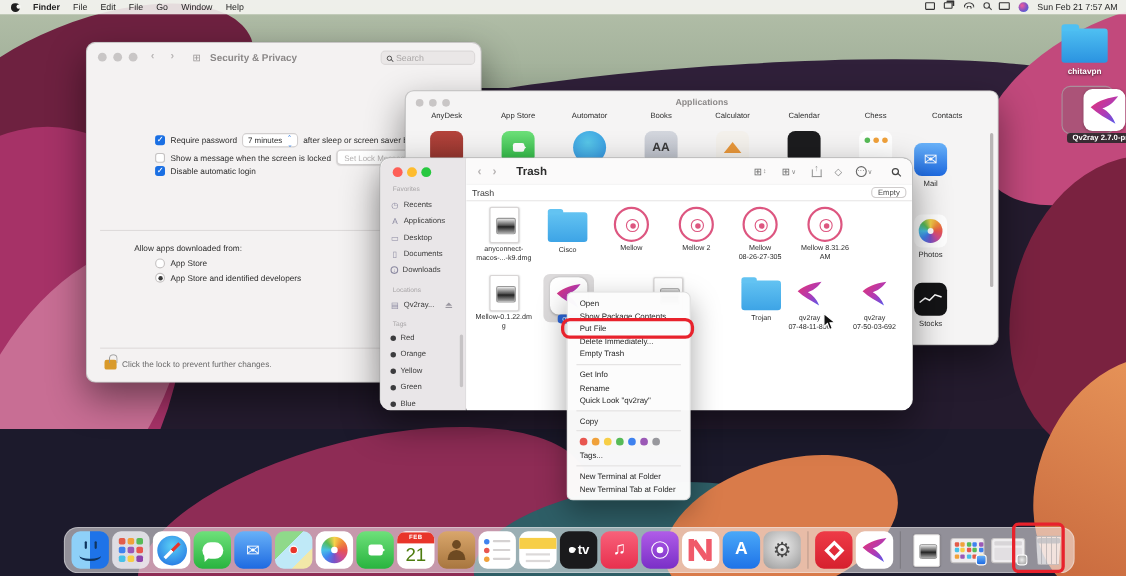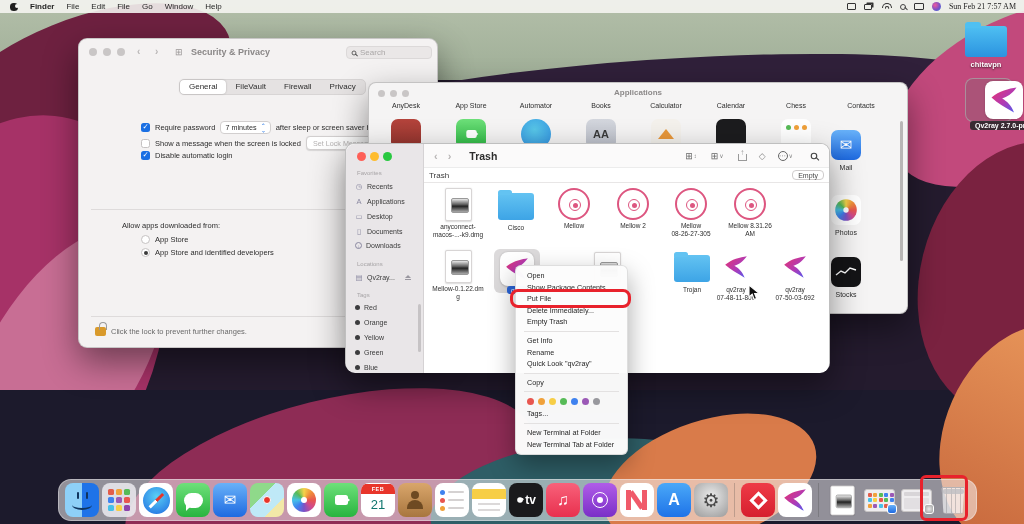--- a/index.html
+++ b/index.html
@@ -22,21 +22,21 @@
   .l8 { left:880px; top:20px; width:270px; height:150px; background:#c2497c; transform:rotate(-28deg); }
   .l9 { left:920px; top:140px; width:210px; height:280px; background:#7a2240; transform:rotate(14deg); }
   .l10{ left:945px; top:320px; width:170px; height:230px; background:linear-gradient(180deg,#e8965a,#c96a3e); transform:rotate(24deg); }
   .l11{ left:300px; top:60px; width:700px; height:90px; background:#30203a; transform:rotate(-4deg); }
 
   
   .menubar { position:absolute; left:0; top:0; width:1024px; height:13px;
              background:rgba(246,246,243,0.88); display:flex; align-items:center;
              font-size:8px; color:#1f1f1f; z-index:60; }
   .menubar .left { display:flex; align-items:center; gap:12px; padding-left:10px; }
-  .menubar .right{ margin-left:auto; display:flex; align-items:center; gap:8px; padding-right:8px;font-family:Liberation Serif, serif; }
+  .menubar .right{ margin-left:auto; display:flex; gap:8px; padding-right:8px; }
   .apple { width:8px; height:8px; background:#1f1f1f; border-radius:45% 45% 48% 48%; position:relative; }
   .apple::before { content:""; position:absolute; right:-1px; top:1px; width:4px; height:4px;
                    background:rgba(246,246,243,1); border-radius:50%; }
   .mb-bold { font-weight:bold; }
   .mb-box { width:9px; height:7px; border:1.1px solid #333; border-radius:1px; }
   .mb-copy{ width:8px; height:6px; border:1.1px solid #333; border-radius:1px; box-shadow:2px -2px 0 -0.5px #333; margin-right:2px;}
   .wifi { width:10px; height:7px; position:relative; }
   .wifi b { position:absolute; left:50%; border:1.2px solid #333; border-bottom:none; border-radius:50% 50% 0 0/100% 100% 0 0; }
   .wifi b.o { width:10px; height:5px; transform:translateX(-50%); top:0; }
   .wifi b.i { width:5px; height:3px; transform:translateX(-50%); top:3px; }
@@ -215,21 +215,21 @@
             position:relative; }
   .flower::after { content:""; position:absolute; left:9px; top:9px; width:6px; height:6px;
                    background:#fff; border-radius:50%; }
   .dk-ft { background:linear-gradient(180deg,#6ee07a,#28b43f); }
   .cam { width:13px; height:10px; background:#fff; border-radius:2.5px; position:relative; }
   .cam::after { content:""; position:absolute; right:-6px; top:1px; border:4px solid transparent;
                 border-left:5px solid #fff; }
   .dk-cal { background:#fff; flex-direction:column; }
   .dk-cal .mo { width:34px; height:10px; background:#e8352a; color:#fff; font-size:5.5px; font-weight:bold;
                 text-align:center; line-height:10px; letter-spacing:0.5px; }
-  .dk-cal .da { font-size:13px; color:#0f766e; line-height:22px; font-weight:300; }
+  .dk-cal .da { font-size:17px; color:#4d7c0f; line-height:22px; font-weight:300; }
   .dk-cont { background:linear-gradient(180deg,#d9a66b,#a8763f); }
   .person { width:20px; height:20px; position:relative; }
   .person::before { content:""; position:absolute; left:6px; top:1px; width:8px; height:8px;
                     background:#6e4a22; border-radius:50%; }
   .person::after { content:""; position:absolute; left:2px; top:10px; width:16px; height:9px;
                    background:#6e4a22; border-radius:8px 8px 0 0; }
   .dk-rem { background:#fff; flex-direction:column; align-items:flex-start; padding-left:5px; gap:3px; }
   .rrow { display:flex; align-items:center; gap:3px; }
   .rrow i { width:5px; height:5px; border-radius:50%; }
   .rrow b { width:16px; height:2px; background:#d5d2d2; border-radius:1px; }
@@ -334,26 +334,20 @@
     <span class="tl" style="left:24px"></span>
     <span class="tl" style="left:38px"></span>
     <span class="nav" style="left:58px">‹</span>
     <span class="nav" style="left:76px">›</span>
     <span class="gridicon">⊞</span>
     <span class="title">Security &amp; Privacy</span>
     <span class="search">
       <span class="mag" style="transform:scale(0.8)"></span>
       <span>Search</span>
     </span>
-    <div class="tabs">
-      <span class="tab sel">General</span>
-      <span class="tab">FileVault</span>
-      <span class="tab">Firewall</span>
-      <span class="tab">Privacy</span>
-    </div>
     <div class="row" style="left:62px; top:82px">
       <span class="cb"></span>
       <span>Require password</span>
       <span class="dd">
         <span>7 minutes</span>
         <span class="stepper">
             <span>⌃</span>
             <span style="transform:rotate(180deg)">⌃</span>
           </span>
       </span>

